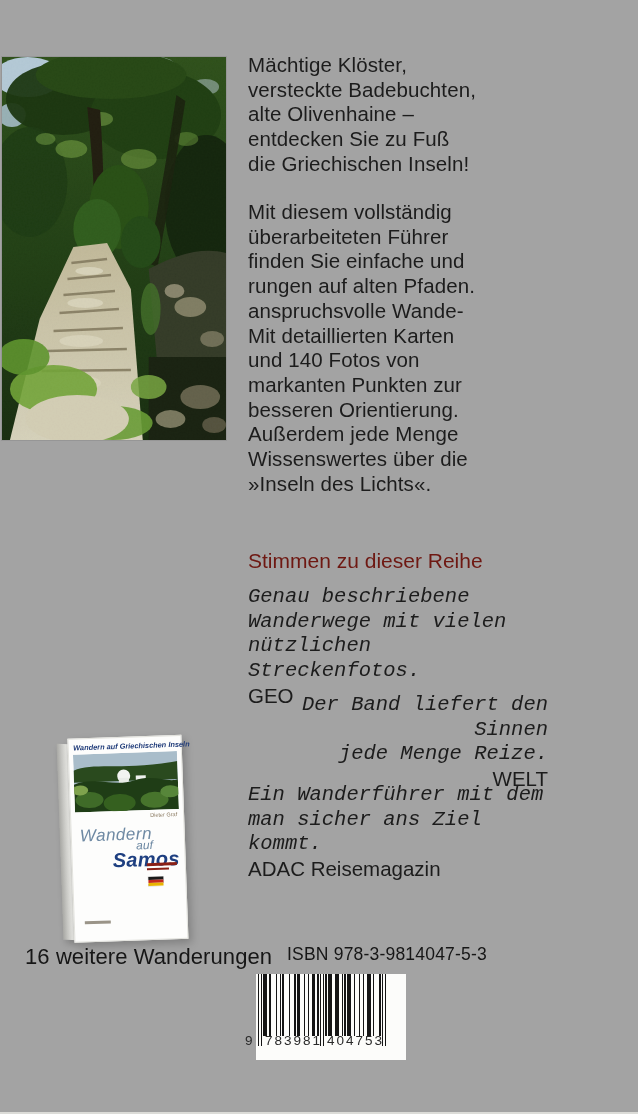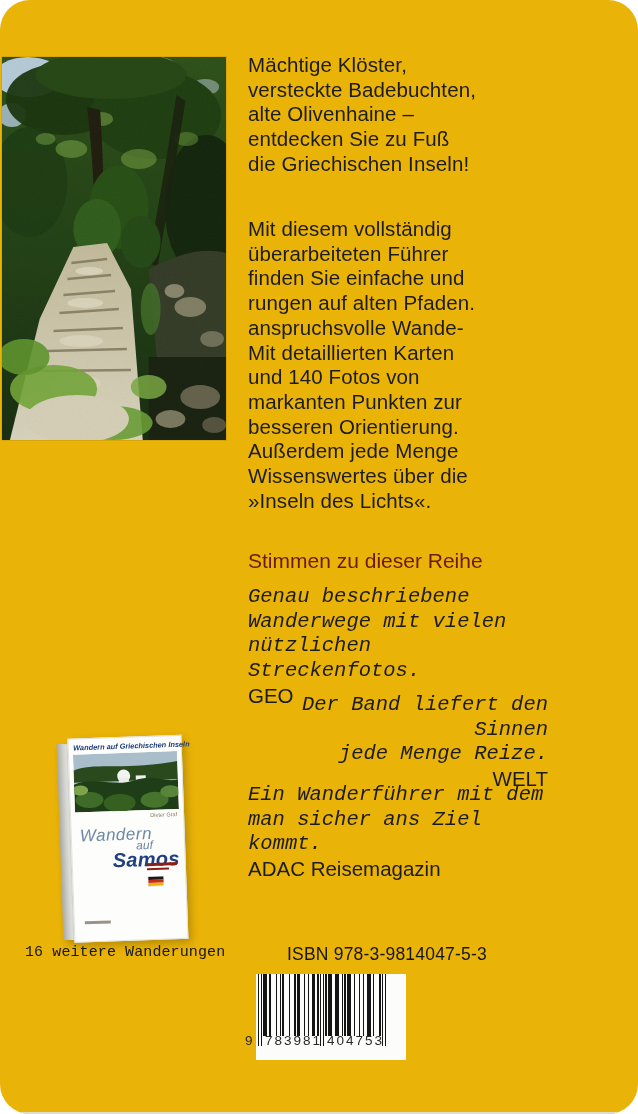--- a/index.html
+++ b/index.html
@@ -33,21 +33,21 @@
     position:absolute;left:0;bottom:0;width:638px;height:2px;
     background:#dcdcd8;
   }
   
   .textblock{
     position:absolute;left:248px;width:290px;
     color:#1c1c1c;font-size:20.5px;line-height:24.7px;
     letter-spacing:.1px;
   }
   .para1{top:53px;}
-  .para2{top:200px;margin-top:17px;}
+  .para2{top:200px;}
   .reviews-heading{
     position:absolute;left:248px;top:548px;width:300px;
     font-size:21px;font-weight:normal;line-height:26px;
   }
   .review{position:absolute;left:248px;width:300px;
     color:#1c1c1c;font-size:20.5px;line-height:24.7px;}
   .review .quote{font-style:italic;font-family:Liberation Mono, monospace;}
   .review-geo{top:585px;}
   .review-welt{top:693px;text-align:right;}
   .review-adac{top:783px;}
@@ -106,21 +106,21 @@
   .mini-flag div{flex:1;}
   .flag-black{background:#1a1a1a;}
   .flag-red{background:#c5291c;}
   .flag-gold{background:#e8b400;}
   .mini-pub{
     position:absolute;left:10px;top:182px;width:26px;height:2.5px;
     background:#9a9488;
   }
   .mini-caption{
     position:absolute;left:25px;top:944px;
-    font-size:15px;color:#161616;letter-spacing:.1px;font-family:Liberation Mono, monospace;
+    font-size:22px;color:#161616;letter-spacing:.1px;
   }
   
   .isbn-label{
     position:absolute;left:255px;top:944px;
     font-size:17.5px;color:#161616;letter-spacing:.2px;margin-left:32px;
   }
   .barcode-wrap{
     position:absolute;left:256px;top:974px;width:150px;height:86px;
     background:#fcfcfa;
   }
@@ -131,21 +131,21 @@
     position:absolute;font-size:13.5px;color:#2a2a2a;top:59px;
     font-family:"Liberation Sans",sans-serif;
   }
   .bc-prefix{left:-11px;}
   .bc-g1{left:9px;width:50px;text-align:center;letter-spacing:2px;}
   .bc-g2{left:71px;width:50px;text-align:center;letter-spacing:2px;}
 </style>
 </head>
 <body>
 
-<div class="page" style="background: #eab308; border-radius: 30px;">
+<div class="page" style="background: #a3a3a3;">
 
   <div class="photo-main">
     <svg viewBox="0 0 226 383" preserveAspectRatio="none">
       <defs>
         <linearGradient id="gCanopy" x1="0" y1="0" x2="0" y2="1">
           <stop offset="0" stop-color="#33581e"></stop>
           <stop offset="0.5" stop-color="#254618"></stop>
           <stop offset="1" stop-color="#1a3112"></stop>
         </linearGradient>
         <linearGradient id="gPath" x1="0" y1="0" x2="0" y2="1">

